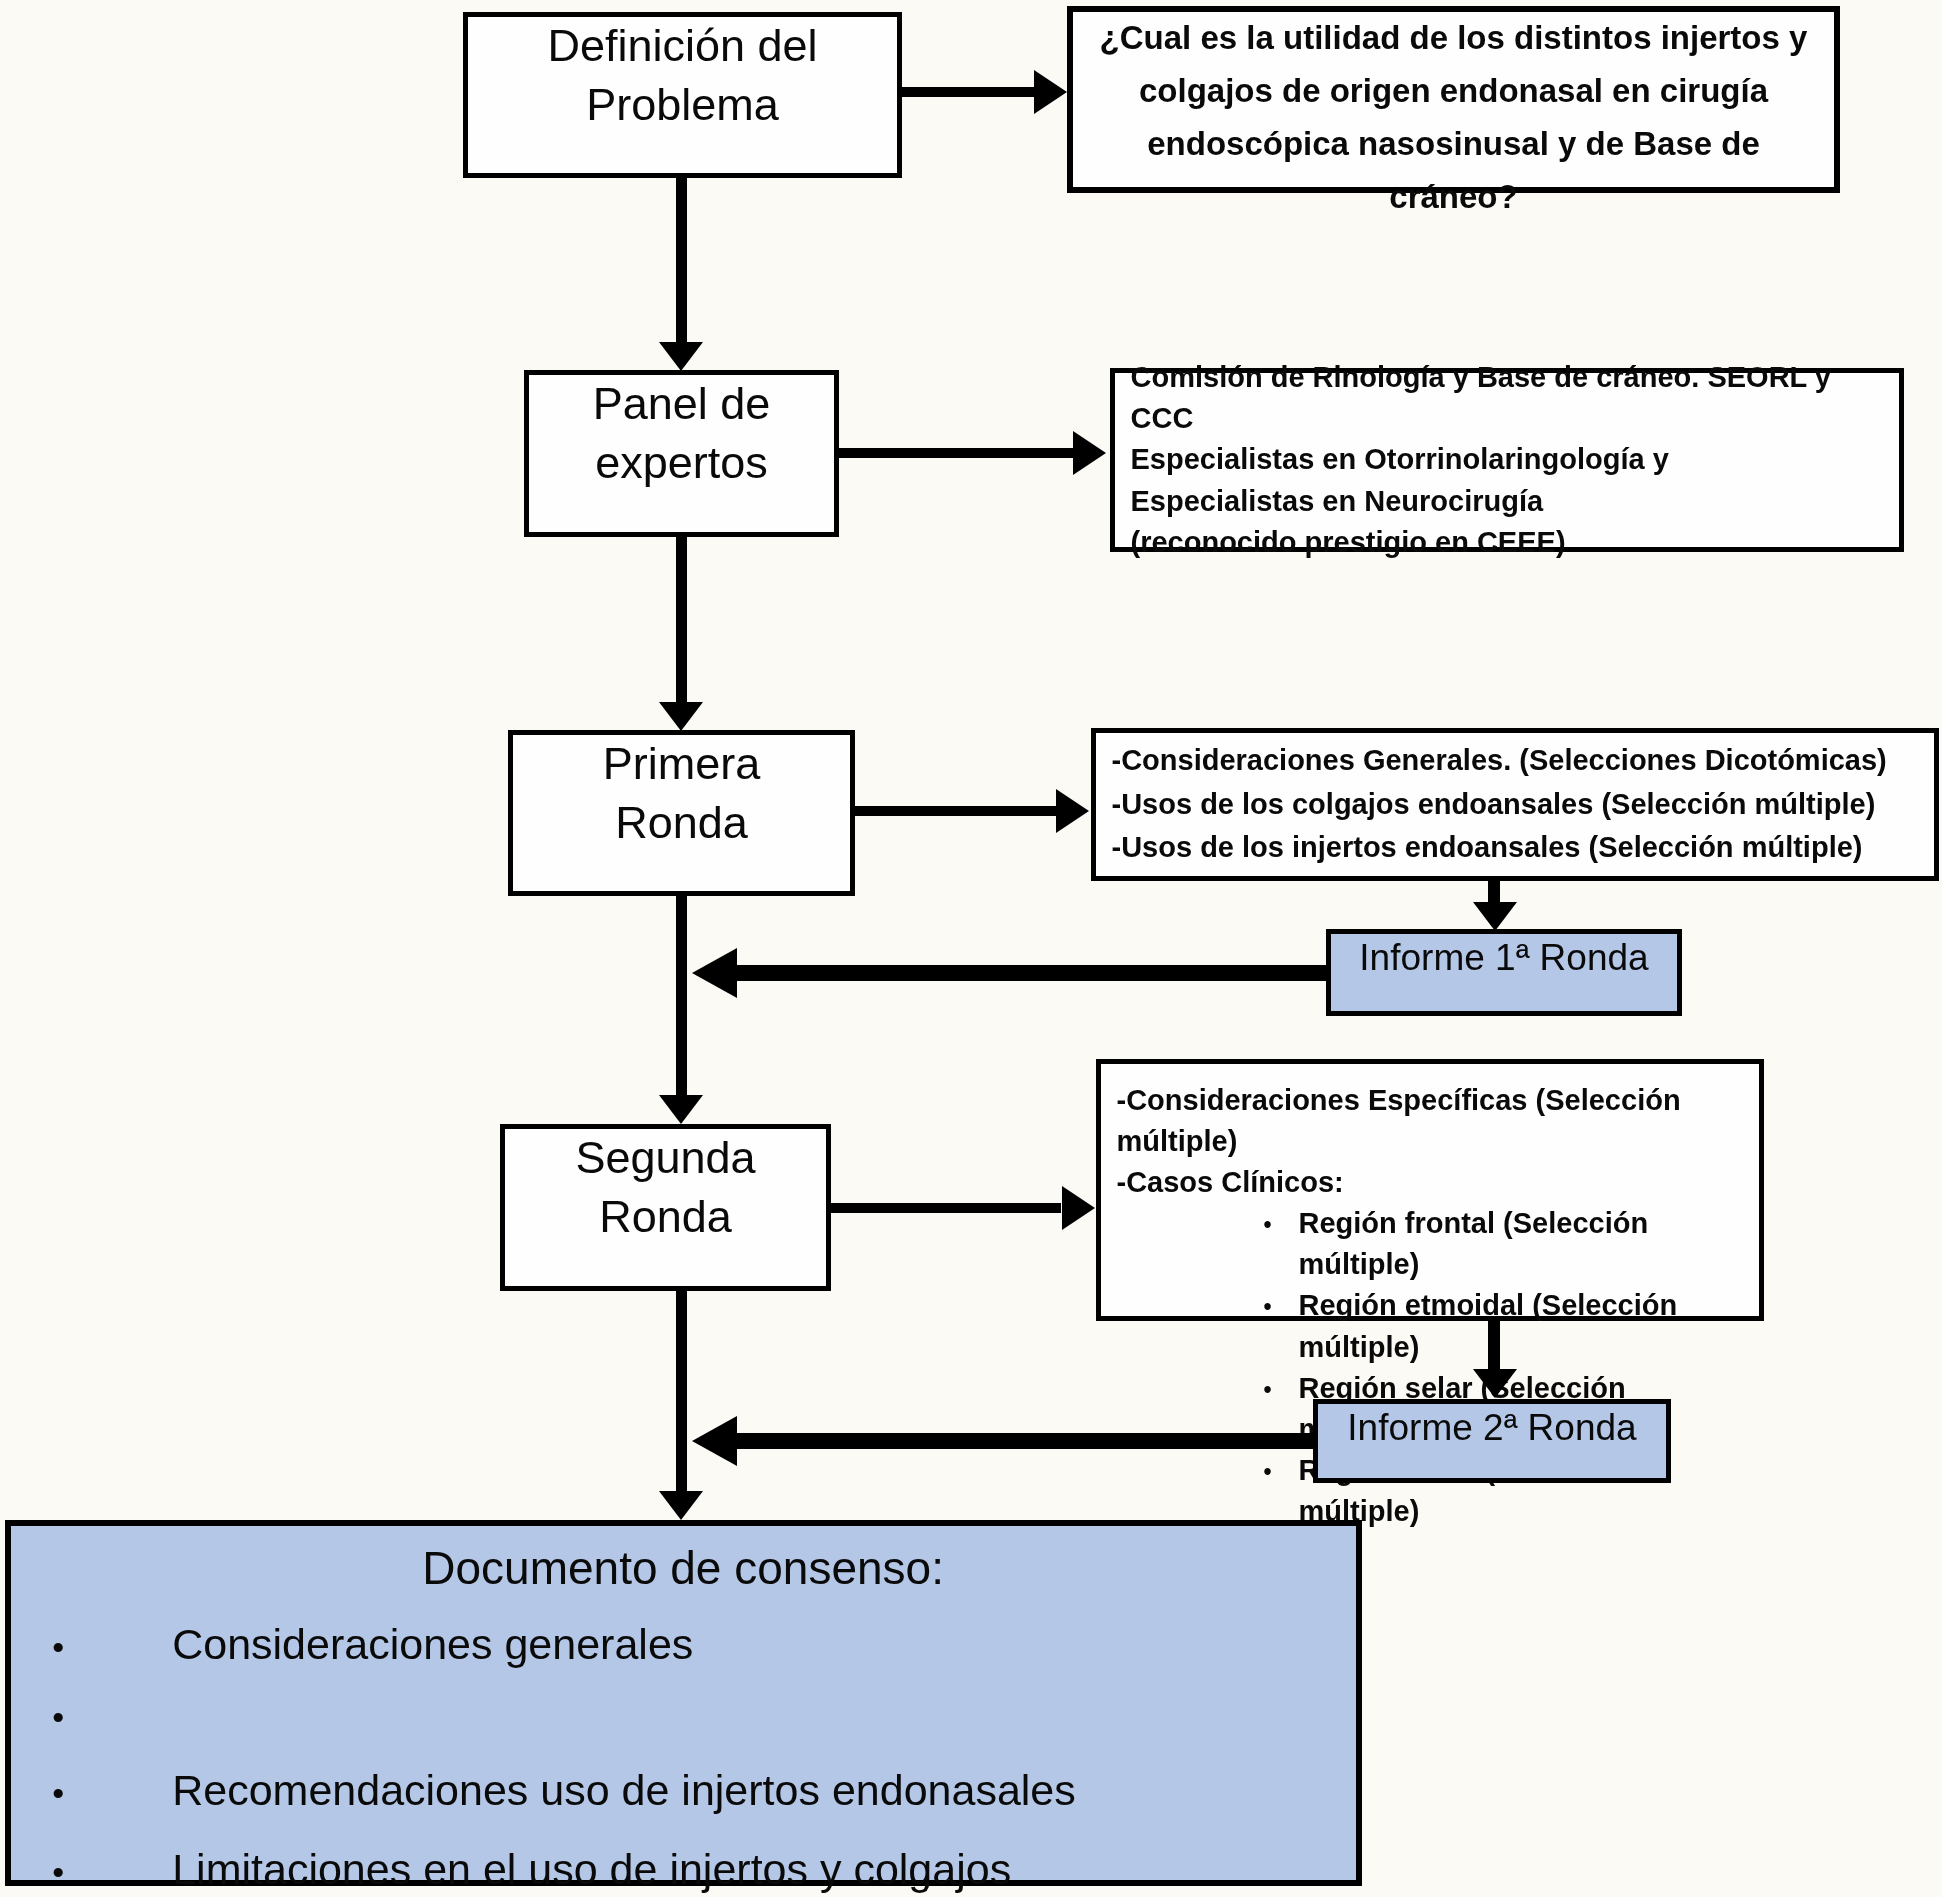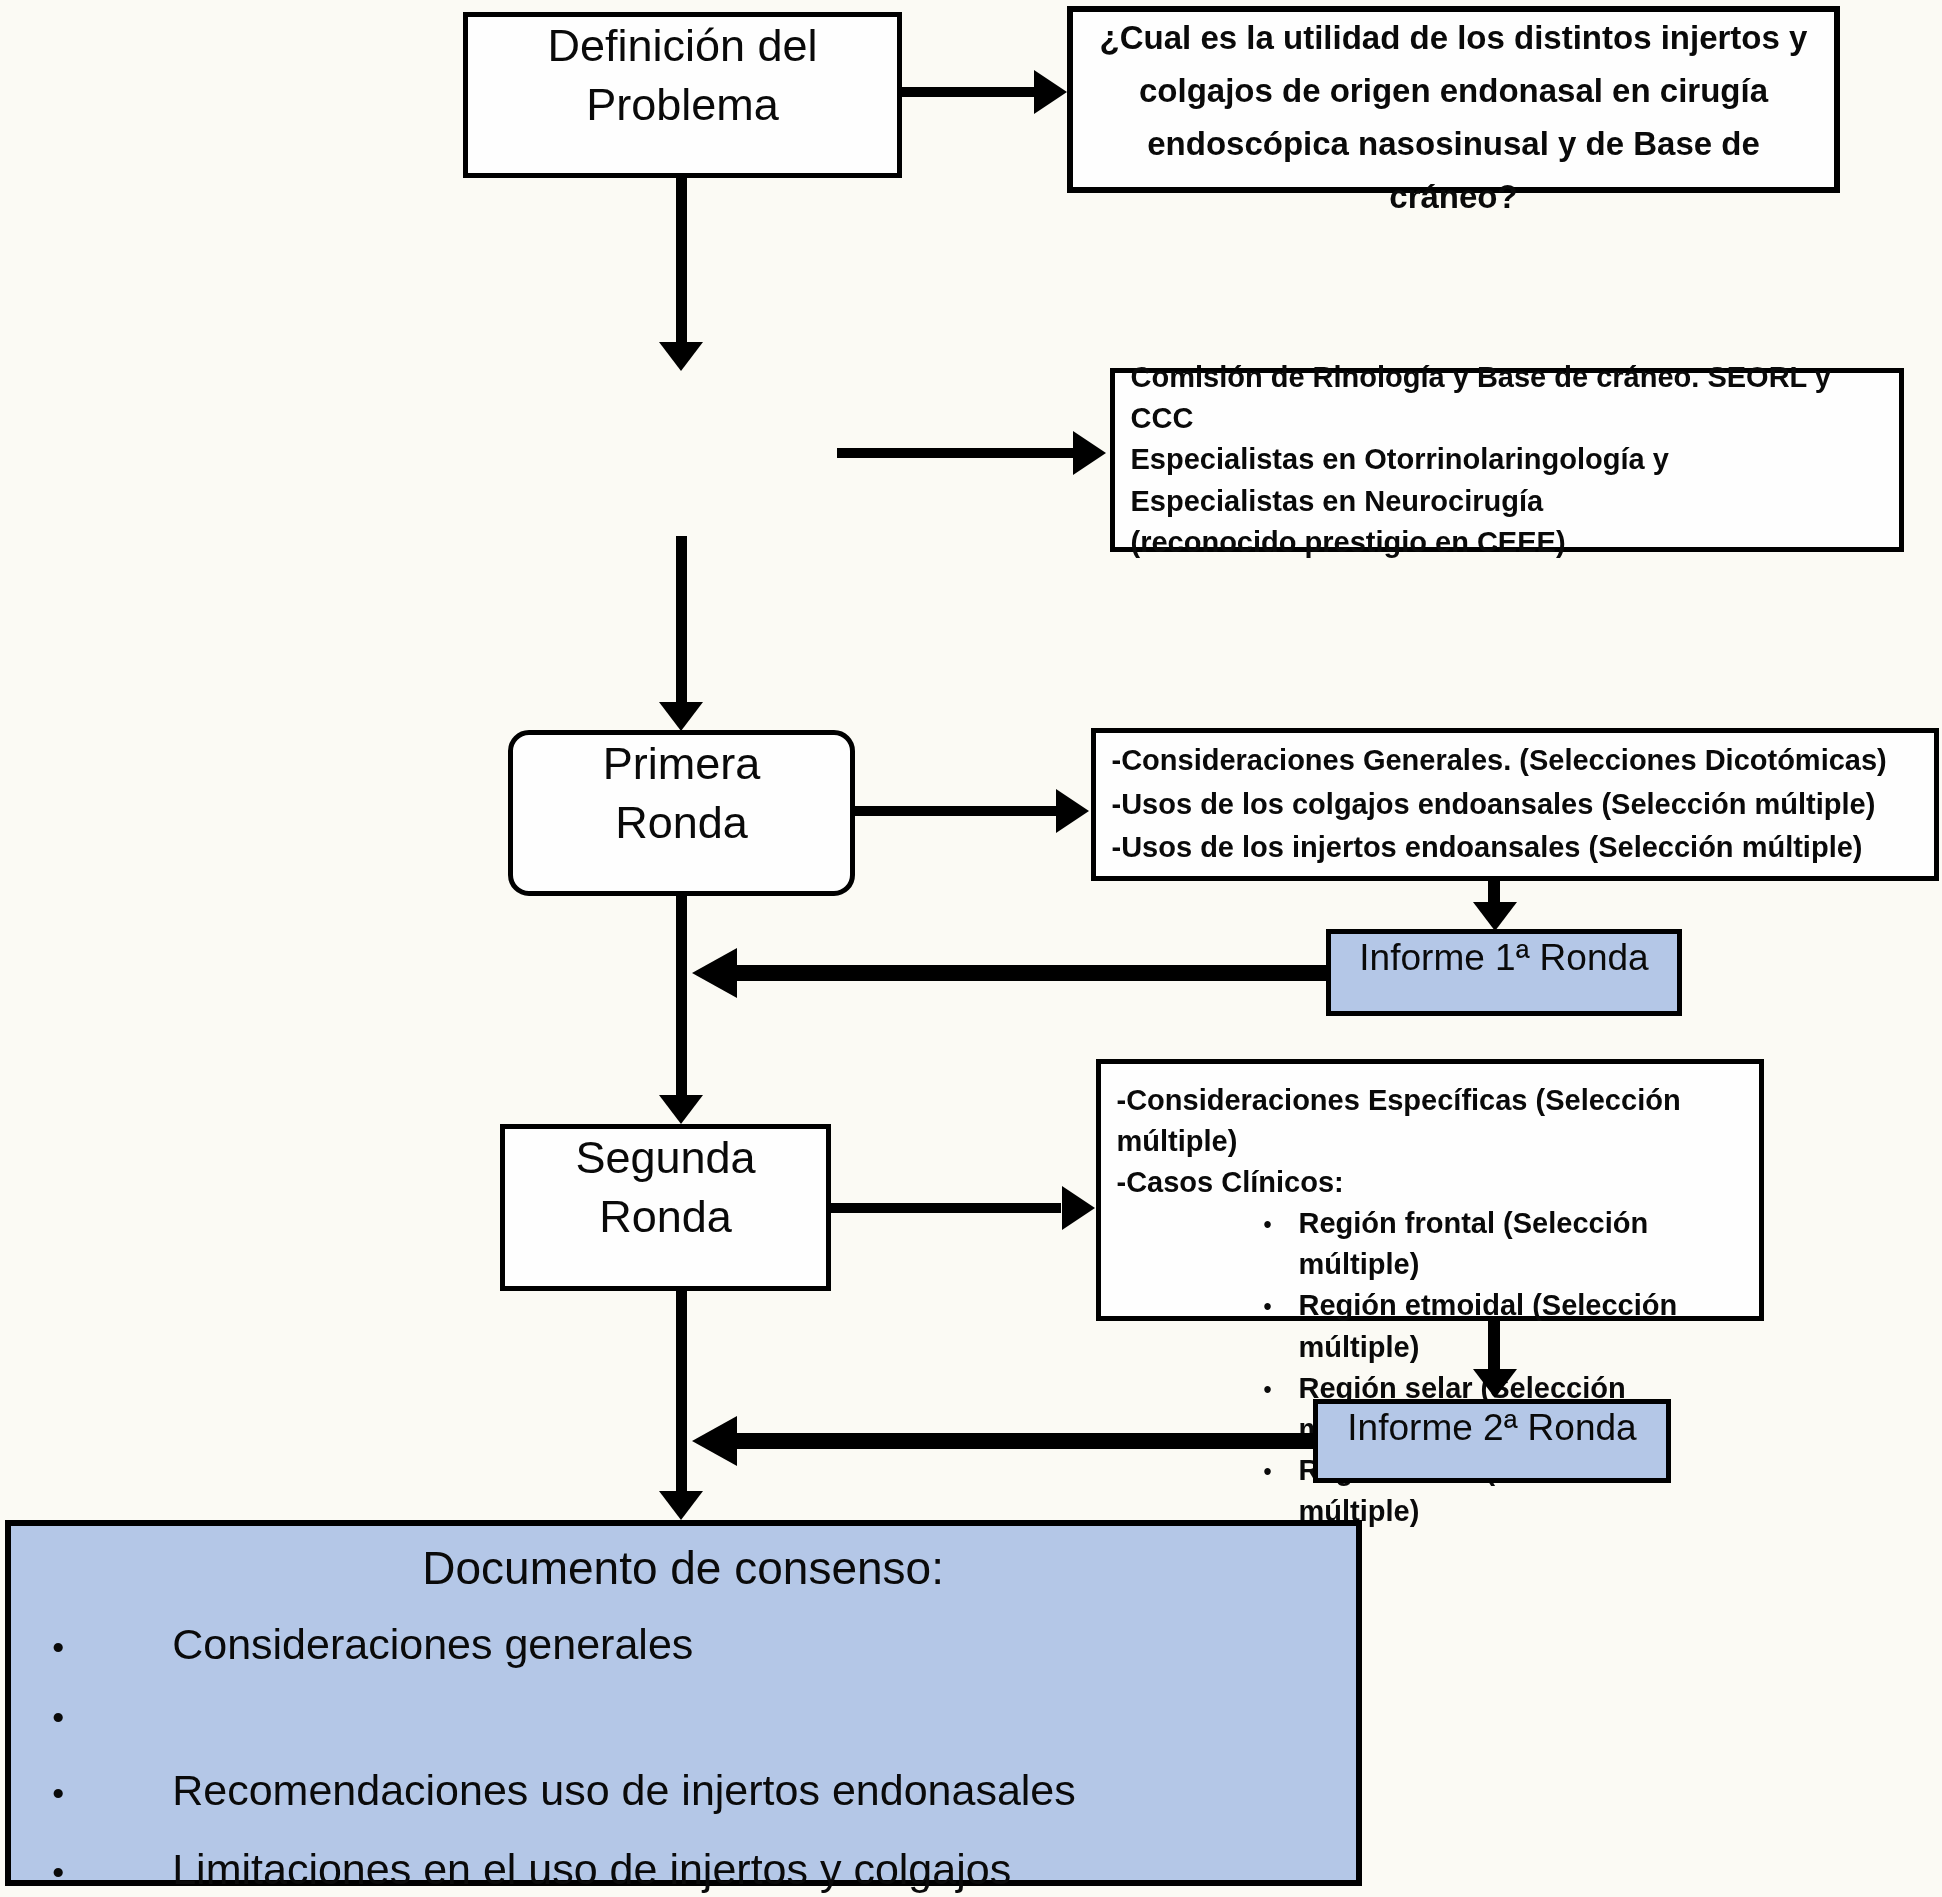--- a/index.html
+++ b/index.html
@@ -83,35 +83,38 @@
   <div class="shaft" style="left:901px; top:87px; width:133px; height:10px;"></div>
   <div class="head right" style="left:1034px; top:70px;"></div>
 
   <div class="node questionbox" style="left:1067px; top:6.2px; width:773px; height:187px;">
     <span>¿Cual es la utilidad de los distintos injertos y colgajos de origen endonasal en cirugía endoscópica nasosinusal y de Base de cráneo?</span>
   </div>
 
   <div class="shaft" style="left:676px; top:177px; width:11px; height:166px;"></div>
   <div class="head down" style="left:659px; top:342px;"></div>
 
+  <div class="node stepbox" style="left:524px; top:370px; width:315px; height:167px; padding:0 15.5px;">
+    <span>Panel de expertos</span>
+  </div>
 
   <div class="shaft" style="left:837px; top:448px; width:236px; height:10px;"></div>
   <div class="head right" style="left:1073px; top:431px;"></div>
 
   <div class="node detailbox" style="left:1110px; top:368px; width:794px; height:184px;">
     <div>Comisión de Rinología y Base de cráneo. SEORL y CCC</div>
     <div>Especialistas en Otorrinolaringología y</div>
     <div>Especialistas en Neurocirugía</div>
     <div>(reconocido prestigio en CEEE)</div>
   </div>
 
   <div class="shaft" style="left:676px; top:536px; width:11px; height:166px;"></div>
   <div class="head down" style="left:659px; top:702px;"></div>
 
-  <div class="node stepbox" style="left:508px; top:730px; width:347px; height:166px; padding:0 35px;border-radius:21px;">
+  <div class="node stepbox" style="left:508px; top:730px; width:347px; height:166px; padding:0 35px;">
     <span>Primera Ronda</span>
   </div>
 
   <div class="shaft" style="left:853px; top:806px; width:203px; height:10px;"></div>
   <div class="head right" style="left:1056px; top:789px;"></div>
 
   <div class="node detailbox" style="left:1091px; top:728px; width:848px; height:153px; line-height:1.5;">
     <div>-Consideraciones Generales. (Selecciones Dicotómicas)</div>
     <div>-Usos de los colgajos endoansales (Selección múltiple)</div>
     <div>-Usos de los injertos endoansales (Selección múltiple)</div>

